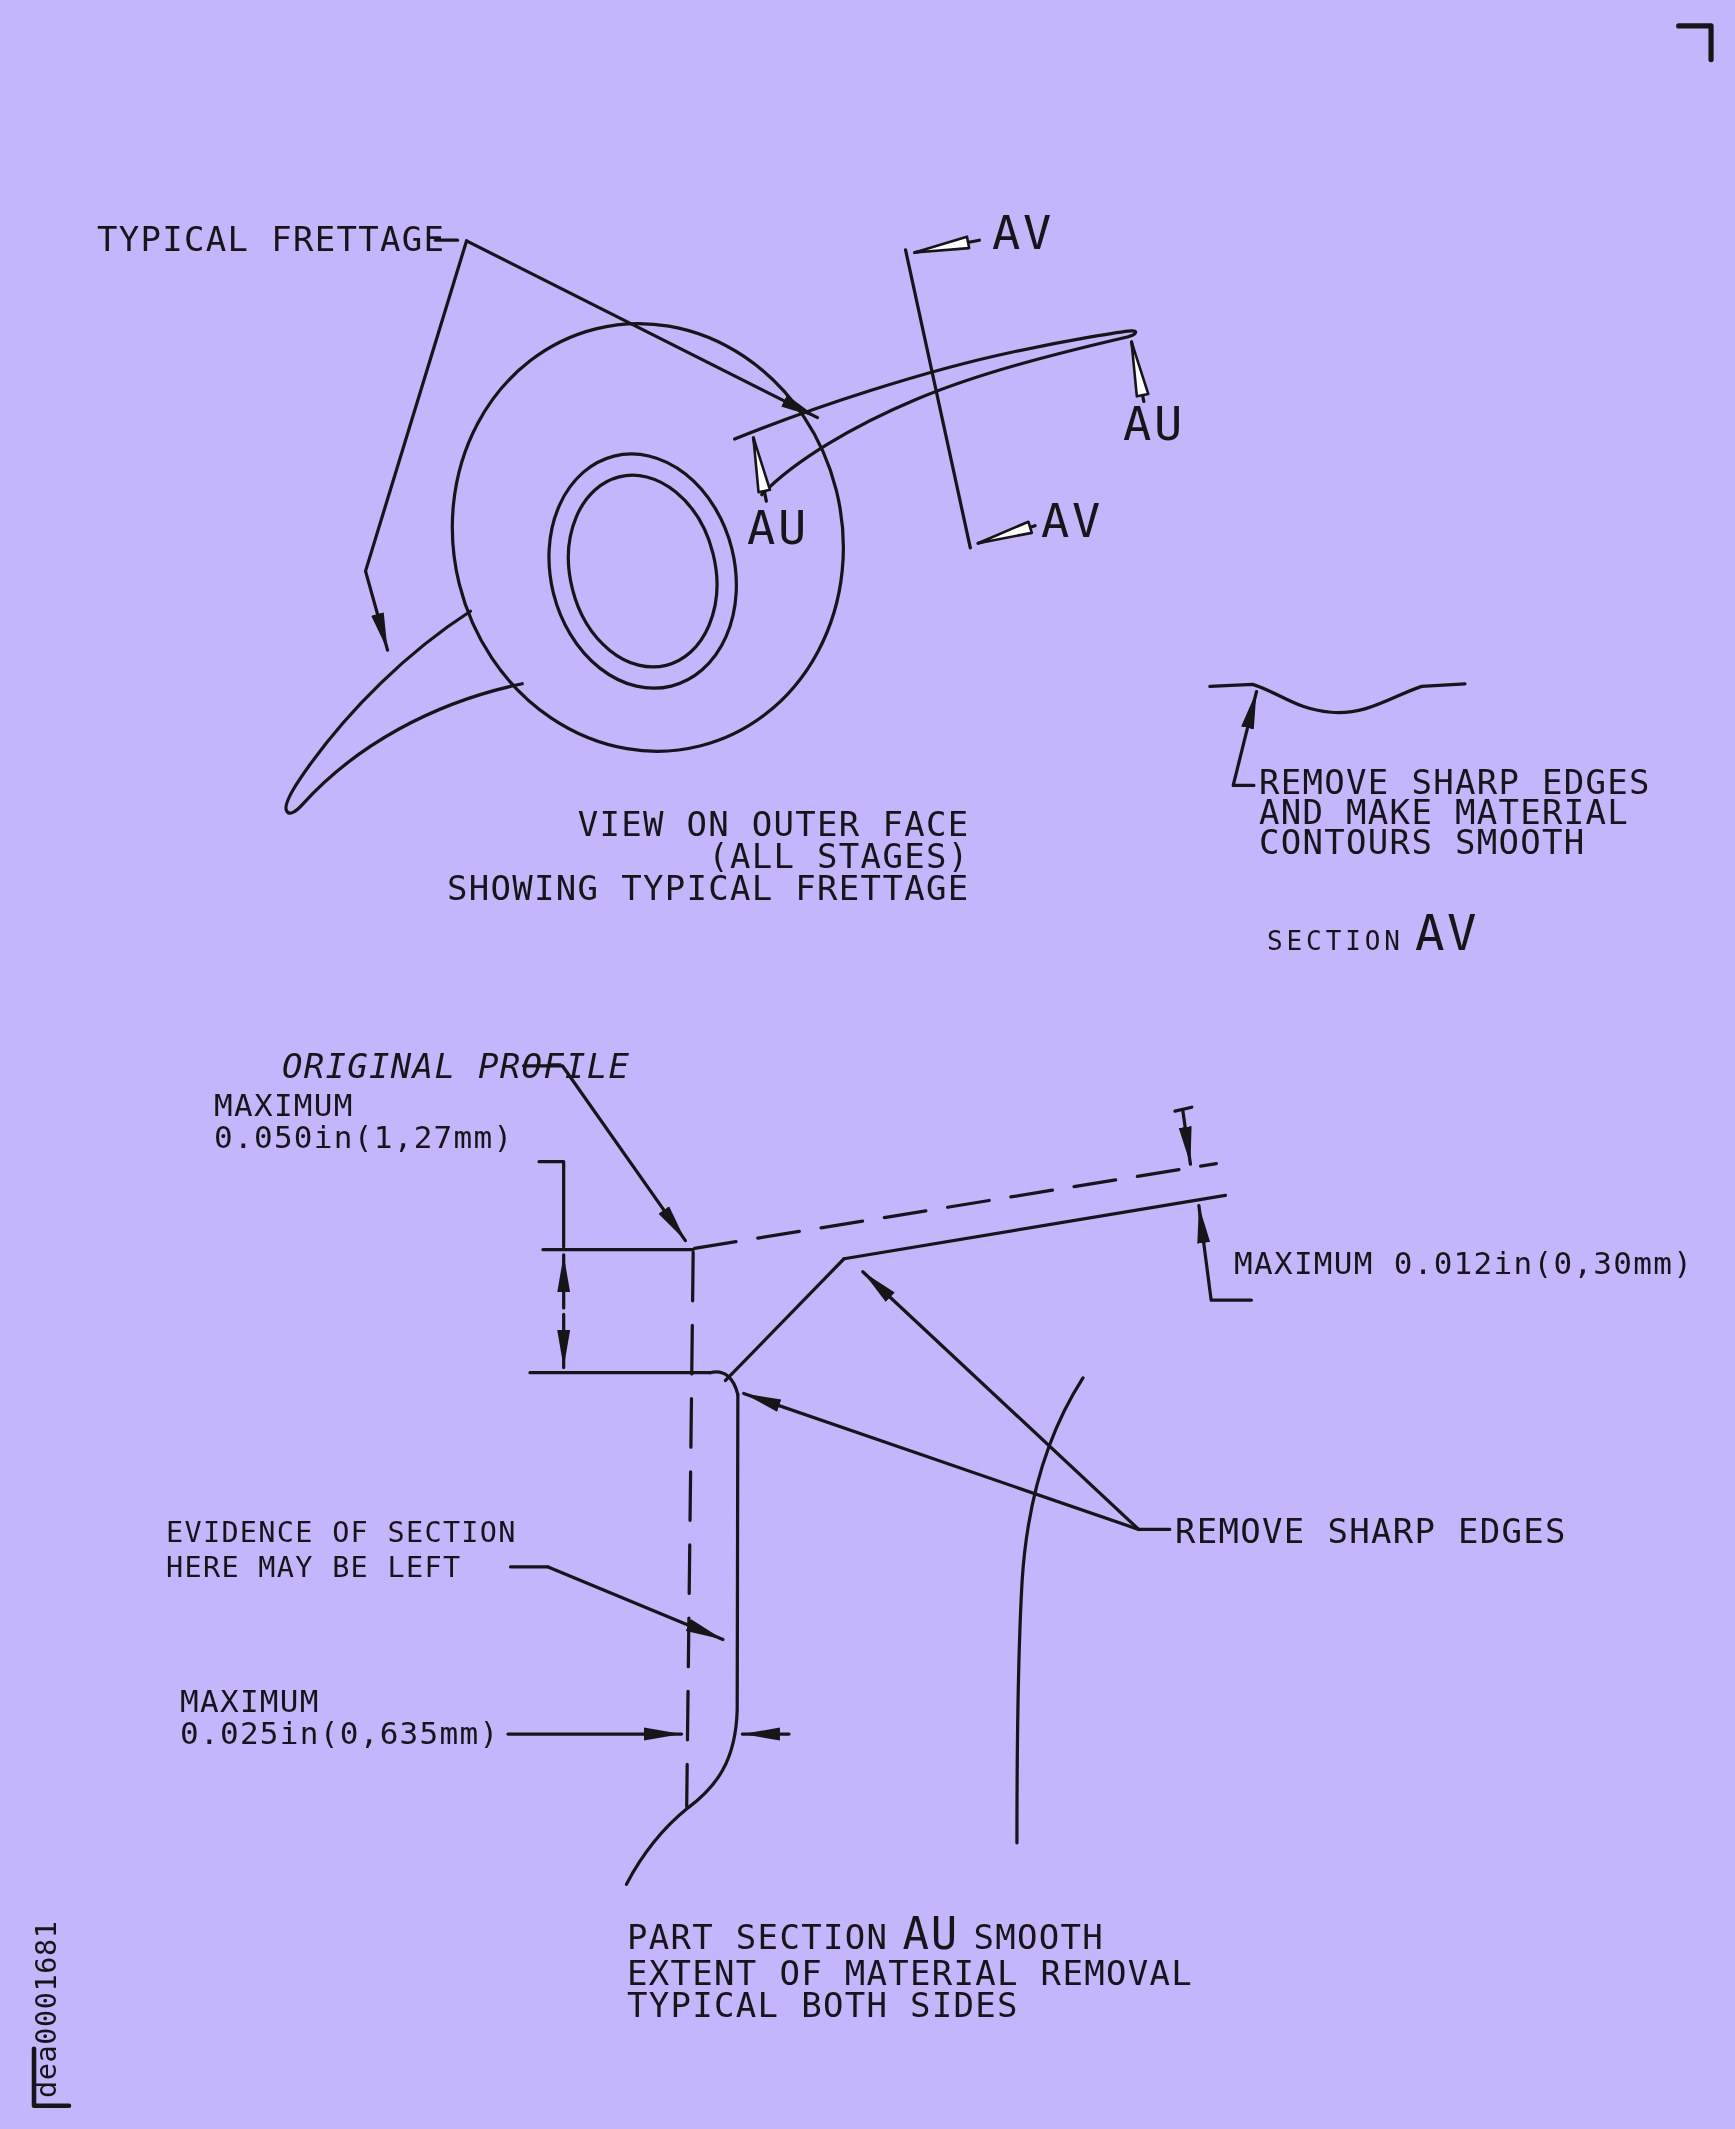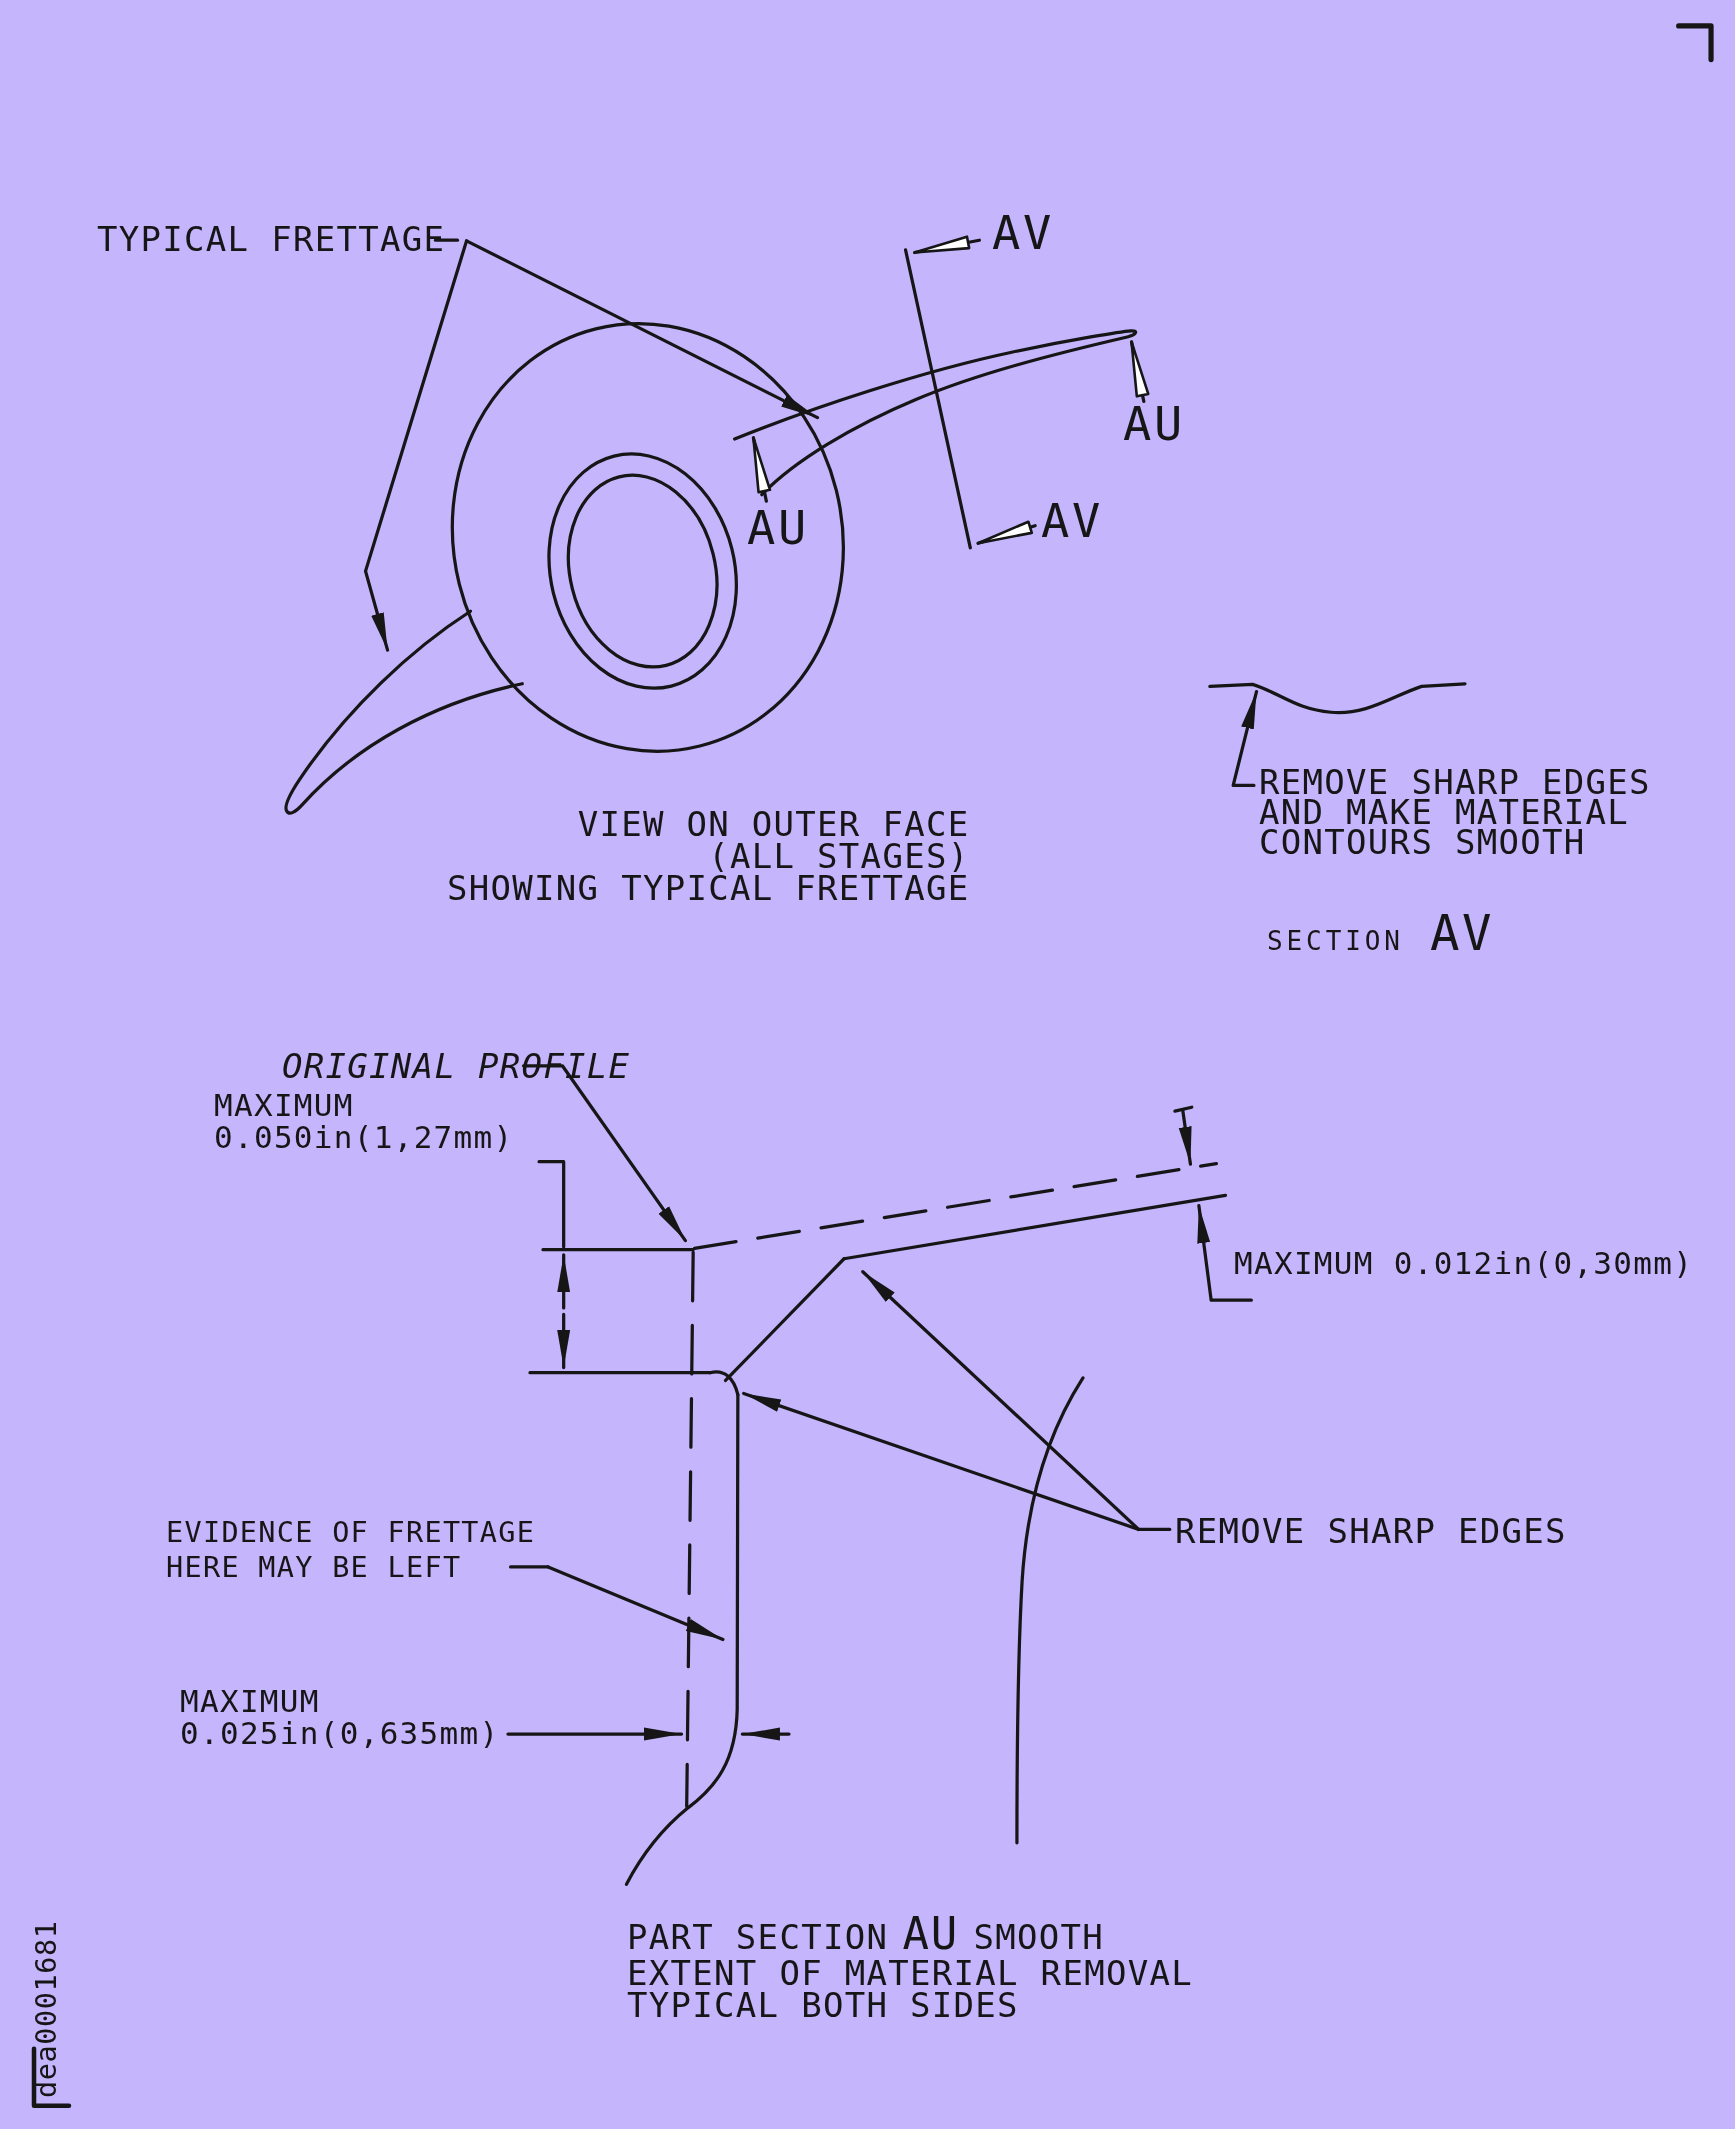--- a/index.html
+++ b/index.html
@@ -4,21 +4,21 @@
 <style>
   html,body{margin:0;padding:0;background:#ffffff;}
   .sheet{position:relative;width:1736px;height:2129px;background:#c4b5fd;overflow:hidden;
          font-family:"DejaVu Sans Mono", monospace;color:#161616;}
   svg.art{position:absolute;left:0;top:0;}
   .lbl{position:absolute;white-space:nowrap;letter-spacing:1.3px;font-size:34px;line-height:32px;color:#161616;}
   .lbl .ln{display:block;}
   .callout{font-size:47px;letter-spacing:2.6px;line-height:47px;}
   .dimsmall{font-size:31px;line-height:32px;}
   .evid{font-size:28.5px;line-height:35px;}
-  .titlerow{display:flex;align-items:baseline;gap:26px;}
+  .titlerow{display:flex;align-items:baseline;gap:11px;}
   .t-small{font-size:26px;letter-spacing:3.9px;}
   .t-big{font-size:49px;letter-spacing:2.6px;}
   .cap-big{font-size:44px;letter-spacing:1.9px;}
   .rot{position:absolute;transform:rotate(-90deg);transform-origin:0 0;font-size:28.5px;letter-spacing:0.6px;line-height:31px;}
 </style>
 </head>
 <body>
 
 <div class="sheet">
 
@@ -121,21 +121,21 @@
   <div class="lbl dimsmall" style="left:214px;top:1089px;">
     <span class="ln">MAXIMUM</span>
     <span class="ln">0.050in(1,27mm)</span>
   </div>
 
   <div class="lbl dimsmall" style="left:1234px;top:1247px;">MAXIMUM 0.012in(0,30mm)</div>
 
   <div class="lbl" style="left:1175px;top:1515px;">REMOVE SHARP EDGES</div>
 
   <div class="lbl evid" style="left:166px;top:1515px;">
-    <span class="ln">EVIDENCE OF FRETTAGE</span>
+    <span class="ln">EVIDENCE OF SECTION</span>
     <span class="ln">HERE MAY BE LEFT</span>
   </div>
 
   <div class="lbl dimsmall" style="left:180px;top:1685px;">
     <span class="ln">MAXIMUM</span>
     <span class="ln">0.025in(0,635mm)</span>
   </div>
 
   <div class="lbl" style="left:627px;top:1918px;">
     <span class="titlerow" style="gap:14.2px;">

